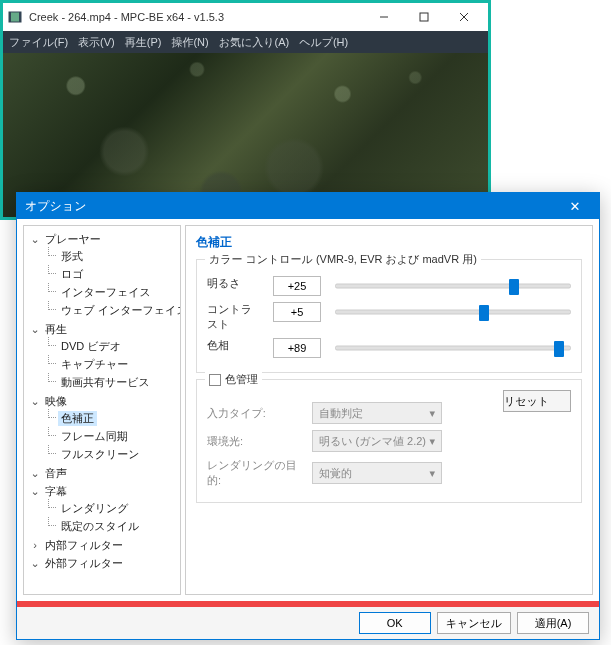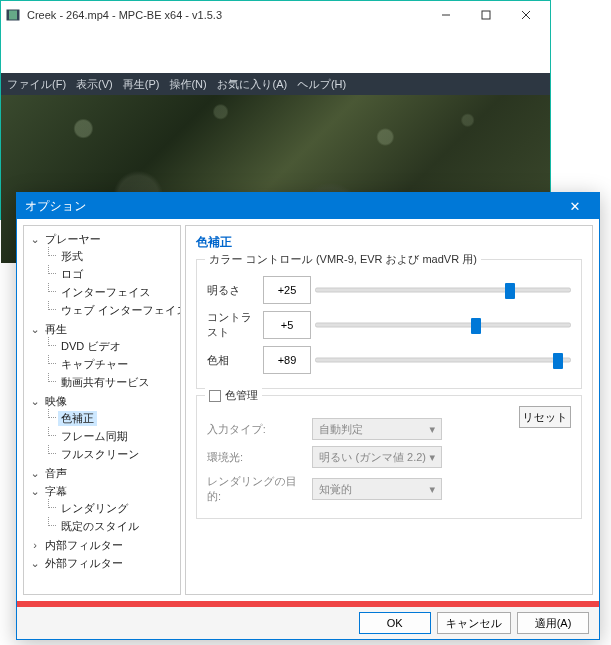--- a/index.html
+++ b/index.html
@@ -1,24 +1,24 @@
 <!DOCTYPE html>
 <html><head>
 <meta charset="utf-8">
 <style>
 * { box-sizing: border-box; margin: 0; padding: 0; font-family: "Yu Gothic UI", "Meiryo", sans-serif; font-size: 11px; }
 body { background: #fff; width: 611px; height: 645px; position: relative; overflow: hidden; }
 
 
-.player-window { position: absolute; top: 0; left: 0; width: 551px; height: 220px; background: #fff; border: 1px solid #14b8a6; }
+.player-window { position: absolute; top: 0; left: 0; width: 491px; height: 220px; background: #fff; border: 3px solid #14b8a6; }
 .player-titlebar { height: 28px; display: flex; align-items: center; padding: 0 4px; background: #fff; }
 .player-titlebar .icon-film { width: 16px; height: 16px; margin-right: 6px; display: inline-flex; align-items: center; justify-content: center; }
 .player-titlebar .title { flex: 1; color: #333; }
 .player-titlebar .win-btn { width: 40px; height: 28px; display: flex; align-items: center; justify-content: center; color: #666; }
-.player-menubar { height: 22px; background: #2d3742; display: flex; align-items: center; padding: 0 6px; gap: 10px; margin-top: 44px; }
+.player-menubar { height: 22px; background: #2d3742; display: flex; align-items: center; padding: 0 6px; gap: 10px; }
 .player-menubar .menu-item { color: #d0d6dc; font-size: 11px; cursor: default; }
 .player-video { position: relative; height: calc(100% - 50px); background: linear-gradient(135deg,#3a4a2e 0%,#1e2a18 30%,#4a5835 50%,#2a3520 70%,#3e4c2e 100%); overflow: hidden; }
 .player-video::before { content:""; position:absolute; inset:0; background:
  radial-gradient(circle at 15% 20%, rgba(200,220,180,.25) 0 8px, transparent 10px),
  radial-gradient(circle at 40% 10%, rgba(180,200,160,.2) 0 6px, transparent 8px),
  radial-gradient(circle at 70% 25%, rgba(200,220,180,.22) 0 7px, transparent 9px),
  radial-gradient(circle at 85% 15%, rgba(180,200,160,.18) 0 5px, transparent 7px),
  radial-gradient(circle at 25% 60%, rgba(80,90,70,.4) 0 20px, transparent 25px),
  radial-gradient(circle at 60% 70%, rgba(70,80,60,.4) 0 25px, transparent 30px),
  radial-gradient(circle at 45% 85%, rgba(60,70,55,.5) 0 18px, transparent 22px);
@@ -43,31 +43,31 @@
 .tree li::before { content:""; position:absolute; left:6px; top:0; bottom:50%; border-left:1px dotted #999; }
 .tree li:last-child::before { bottom: auto; height: 9px; }
 .tree li .row::before { content:""; position:absolute; left:6px; top:8px; width:8px; border-top:1px dotted #999; }
 .tree > ul > li::before, .tree > ul > li > .row::before { display:none; }
 
 
 .panel { flex:1; border: 1px solid #ccc; padding: 8px 10px; display:flex; flex-direction:column; gap:6px; }
 .panel-title { color: #0066cc; font-size: 12px; font-weight: 600; margin-bottom: 2px; }
 .groupbox { border: 1px solid #ddd; padding: 10px 10px 8px; position: relative; }
 .groupbox .legend { position: absolute; top: -8px; left: 8px; background: #fff; padding: 0 4px; font-size: 11px; color: #333; display:flex; align-items:center; gap:4px; }
-.slider-row { display: flex; align-items: center; gap: 4px; margin: 6px 0; }
+.slider-row { display: flex; gap: 14px; margin: 6px 0; }
 .slider-row .lbl { width: 52px; color: #333; }
-.slider-row .val { width: 48px; border: 1px solid #bbb; height: 28px; text-align: center; font-size: 11px; background:#fff; }
+.slider-row .val { width: 48px; border: 1px solid #bbb; height: 20px; text-align: center; font-size: 11px; background:#fff; }
 .slider-row .track { flex: 1; position: relative; height: 20px; }
 .slider-row .track::before { content:""; position:absolute; left:0; right:0; top:50%; height:3px; background:#e0e0e0; border:1px solid #ccc; border-radius:2px; transform:translateY(-50%); }
 .slider-row .thumb { position:absolute; top:3px; width:10px; height:16px; background:#0078d7; border-radius:1px; transform:translateX(-50%); }
 
 .cm-row { display:flex; align-items:center; gap:13px; margin:6px 0; }
 .cm-row .lbl { width: 92px; color:#888; }
 .cm-row .select { width: 130px; height: 22px; border:1px solid #ccc; background:#eee; color:#888; display:flex; align-items:center; justify-content:space-between; padding:0 6px; }
-.reset-btn { position:absolute; right:10px; top:10px; width:52px; height:22px; border:1px solid #aaa; background:#f5f5f5; text-align:center; line-height:20px; cursor:default; }
+.reset-btn { position:absolute; right:10px; top:10px; width:68px; height:22px; border:1px solid #aaa; background:#f5f5f5; line-height:20px; cursor:default; }
 
 .checkbox { width:12px; height:12px; border:1px solid #888; display:inline-block; }
 
 
 .options-footer { height: 38px; border-top: 6px solid #ef4444; display:flex; align-items:center; justify-content:flex-end; gap:6px; padding: 0 10px; background:#f5f5f5; }
 .options-footer .btn { min-width:72px; height:22px; border:1px solid #aaa; background:#fdfdfd; text-align:center; line-height:20px; cursor:default; padding: 0 8px; }
 .options-footer .btn.default { border-color:#0078d7; }
 
 </style>
 </head>

